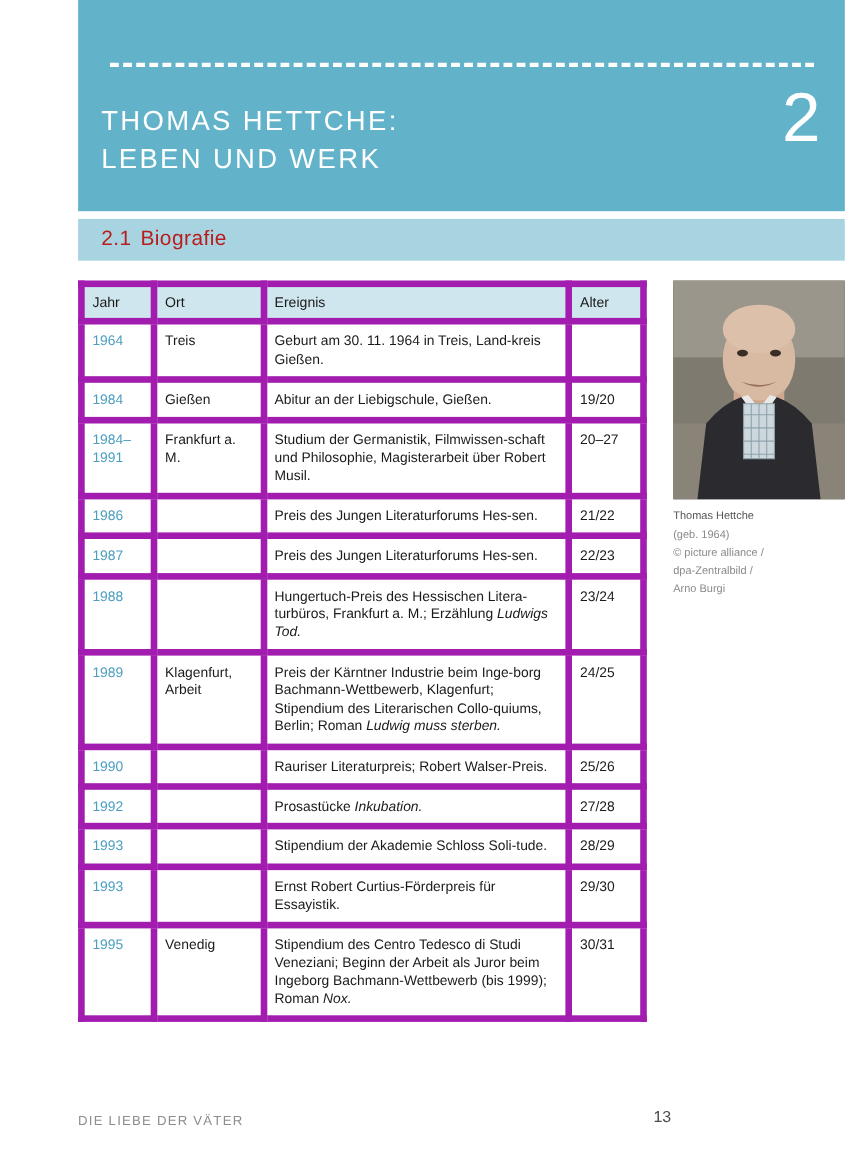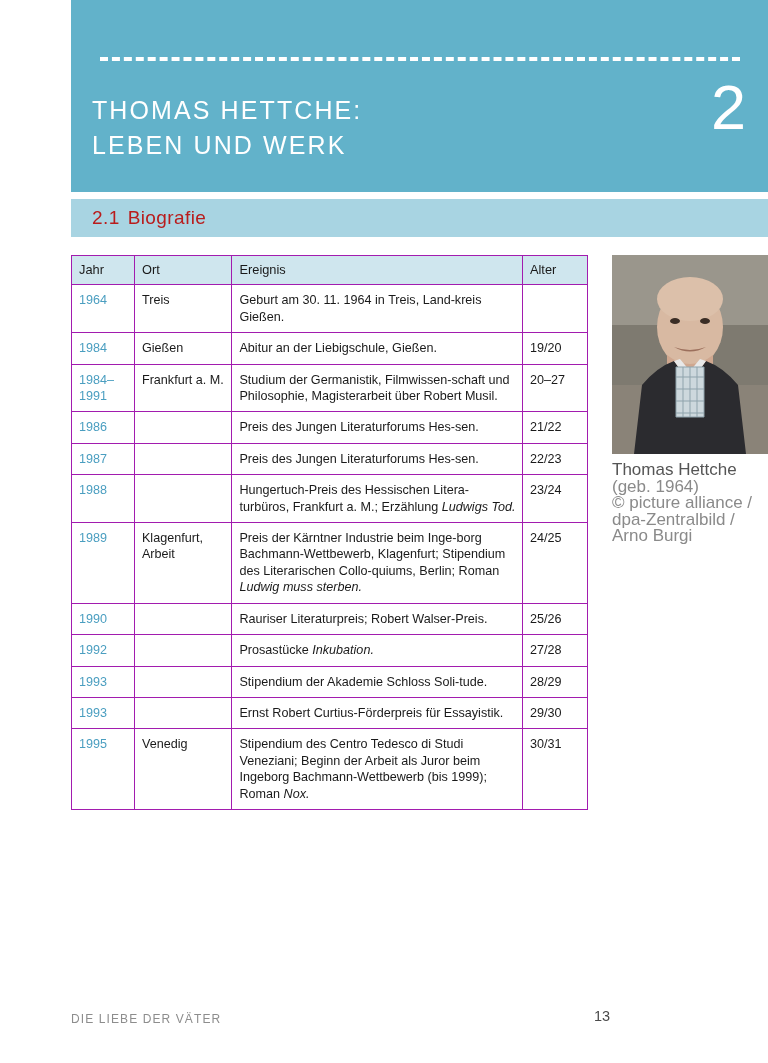--- a/index.html
+++ b/index.html
@@ -85,21 +85,21 @@
   .bio-table {
     position: absolute;
     left: 71px;
     top: 255px;
     width: 517px;
     border-collapse: collapse;
     font-size: 12.6px;
     color: #1a1a1a;
   }
   .bio-table th, .bio-table td {
-    border: 1px solid #a21caf;
+    border: 6px solid #a21caf;
     vertical-align: top;
     padding: 7px 6px 7px 7px;
     line-height: 16.4px;
   }
   .bio-table thead th {
     background: #cfe6ee;
     font-weight: normal;
     text-align: left;
     color: #1a1a1a;
     font-size: 12.8px;
@@ -126,21 +126,21 @@
     height: 199px;
     background: #6f6a63;
     overflow: hidden;
   }
   .photo svg { display: block; }
   .photo-caption {
     position: absolute;
     left: 612px;
     top: 462px;
     width: 150px;
-    font-size: 17px;
+    font-size: 10px;
     line-height: 16.6px;
     color: #8a8a8a;
   }
   .photo-caption .name {
     color: #555555;
     display: block;
   }
   .photo-caption .line {
     display: block;
   }

